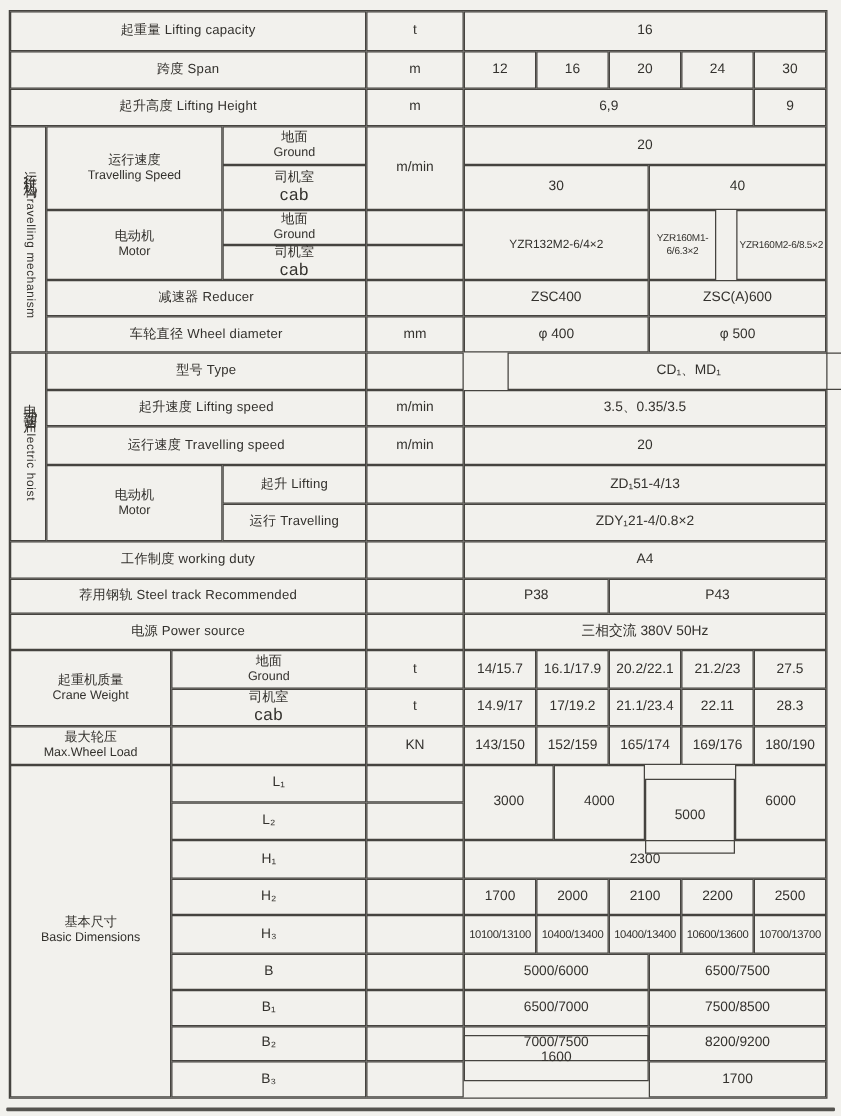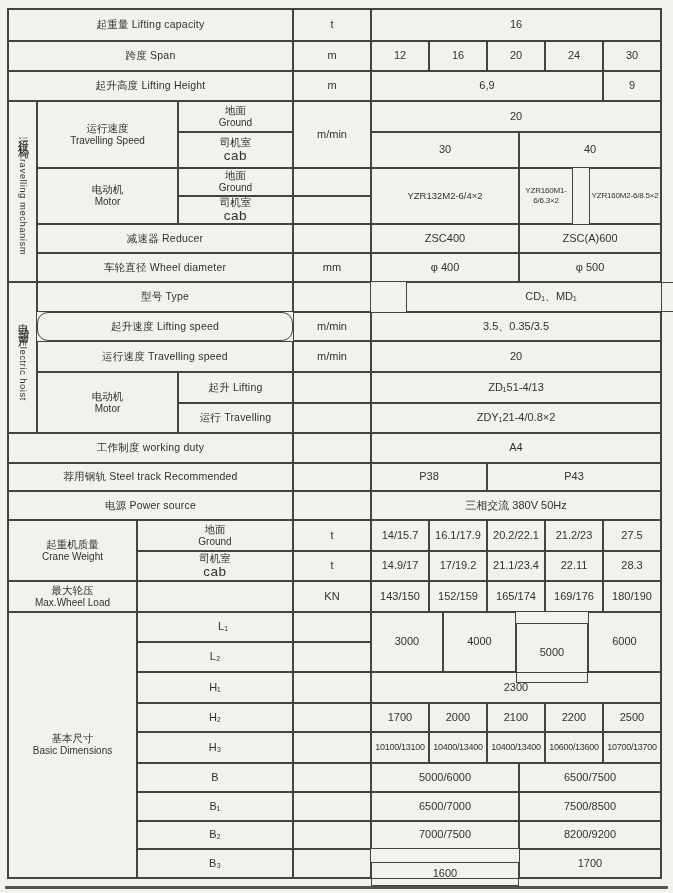--- a/index.html
+++ b/index.html
@@ -99,21 +99,21 @@
   <div class="cell num" style="left:519px;top:253px;width:142px;height:29px;">φ 500</div>
 
   <div class="cell" style="left:8px;top:282px;width:29px;height:151px;">
     <div class="vtext"><span class="vzh">电动葫芦</span><span class="ven">Electric hoist</span></div>
   </div>
 
   <div class="cell lab" style="left:37px;top:282px;width:256px;height:30px;">型号  Type</div>
   <div class="cell" style="left:293px;top:282px;width:78px;height:30px;"></div>
   <div class="cell num" style="left:371px;top:282px;width:290px;height:30px;margin-left:35px;">CD₁、MD₁</div>
 
-  <div class="cell lab" style="left:37px;top:312px;width:256px;height:29px;border-radius:11px;">起升速度  Lifting speed</div>
+  <div class="cell lab" style="left:37px;top:312px;width:256px;height:29px;">起升速度  Lifting speed</div>
   <div class="cell num" style="left:293px;top:312px;width:78px;height:29px;">m/min</div>
   <div class="cell num" style="left:371px;top:312px;width:290px;height:29px;">3.5、0.35/3.5</div>
 
   <div class="cell lab" style="left:37px;top:341px;width:256px;height:31px;">运行速度  Travelling speed</div>
   <div class="cell num" style="left:293px;top:341px;width:78px;height:31px;">m/min</div>
   <div class="cell num" style="left:371px;top:341px;width:290px;height:31px;">20</div>
 
   <div class="cell" style="left:37px;top:372px;width:141px;height:61px;">
     <span class="zh">电动机</span>
       <span class="en">Motor</span>
@@ -217,17 +217,17 @@
   <div class="cell h3v" style="left:487px;top:732px;width:58px;height:31px;">10400/13400</div>
   <div class="cell h3v" style="left:545px;top:732px;width:58px;height:31px;">10600/13600</div>
   <div class="cell h3v" style="left:603px;top:732px;width:58px;height:31px;">10700/13700</div>
 
   <div class="cell num" style="left:371px;top:763px;width:148px;height:29px;">5000/6000</div>
   <div class="cell num" style="left:519px;top:763px;width:142px;height:29px;">6500/7500</div>
   <div class="cell num" style="left:371px;top:792px;width:148px;height:29px;">6500/7000</div>
   <div class="cell num" style="left:519px;top:792px;width:142px;height:29px;">7500/8500</div>
   <div class="cell num" style="left:371px;top:821px;width:148px;height:28px;">7000/7500</div>
   <div class="cell num" style="left:519px;top:821px;width:142px;height:28px;">8200/9200</div>
-  <div class="cell num" style="left:371px;top:862px;width:148px;height:24px;text-align:center;">1600</div>
+  <div class="cell num" style="left:371px;top:828px;width:148px;height:37px;text-align:center;">1600</div>
   <div class="cell num" style="left:519px;top:849px;width:142px;height:29px;">1700</div>
 
   <div class="edge" style="left:5px;top:886px;width:663px;height:3px;"></div>
 </div>
 
 </body></html>

